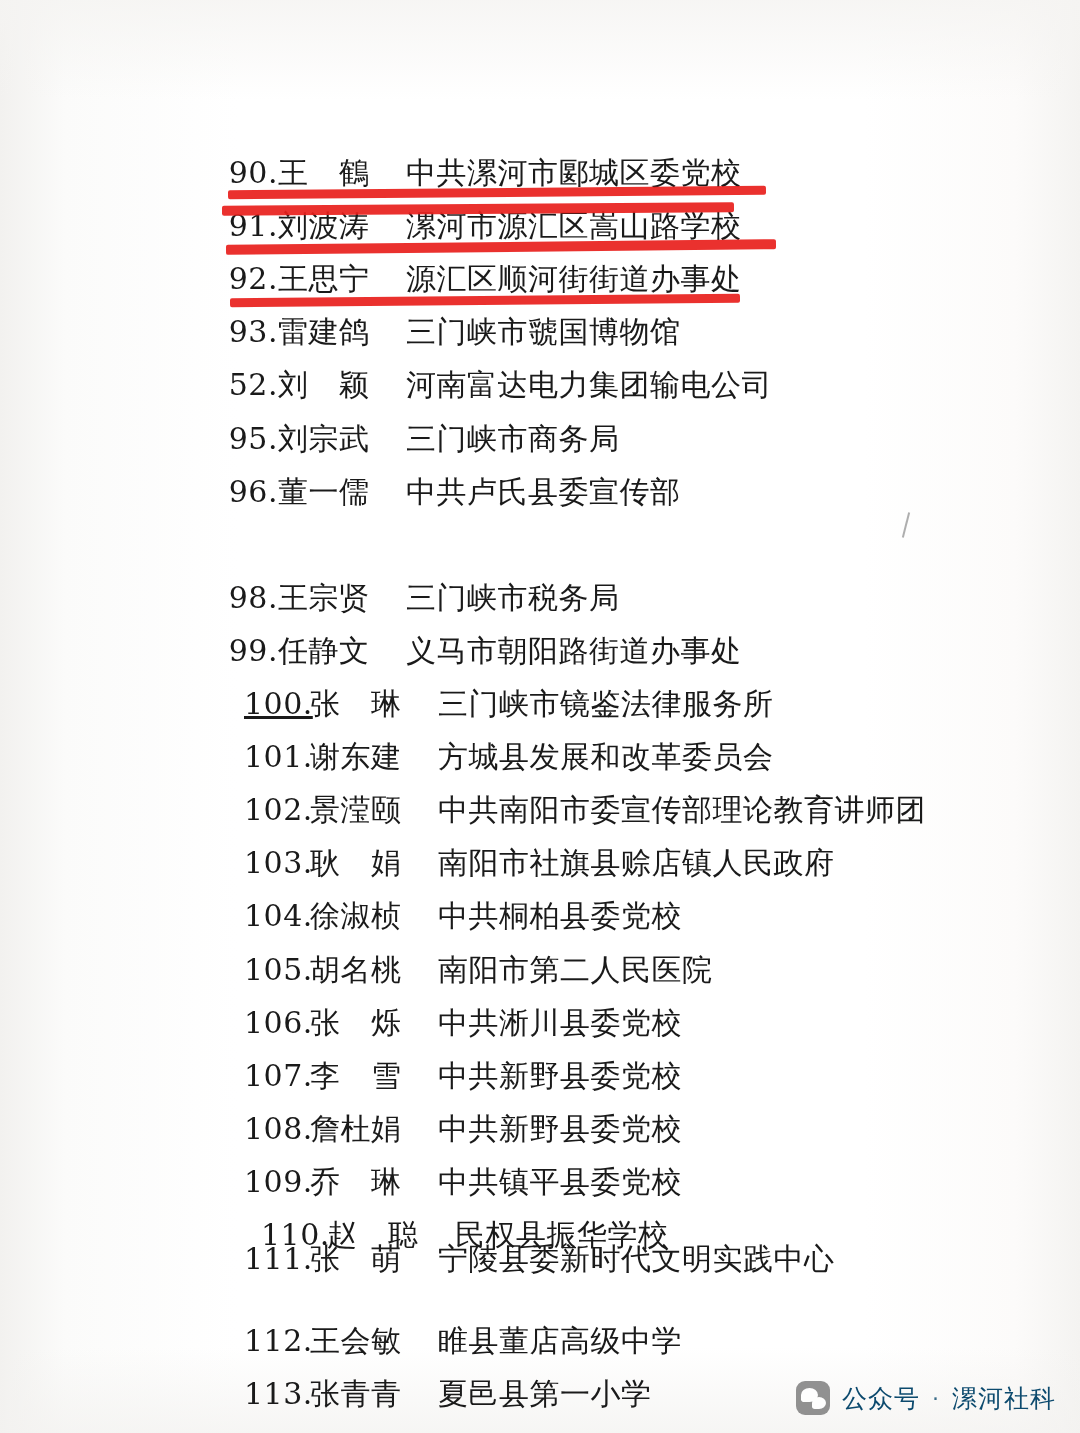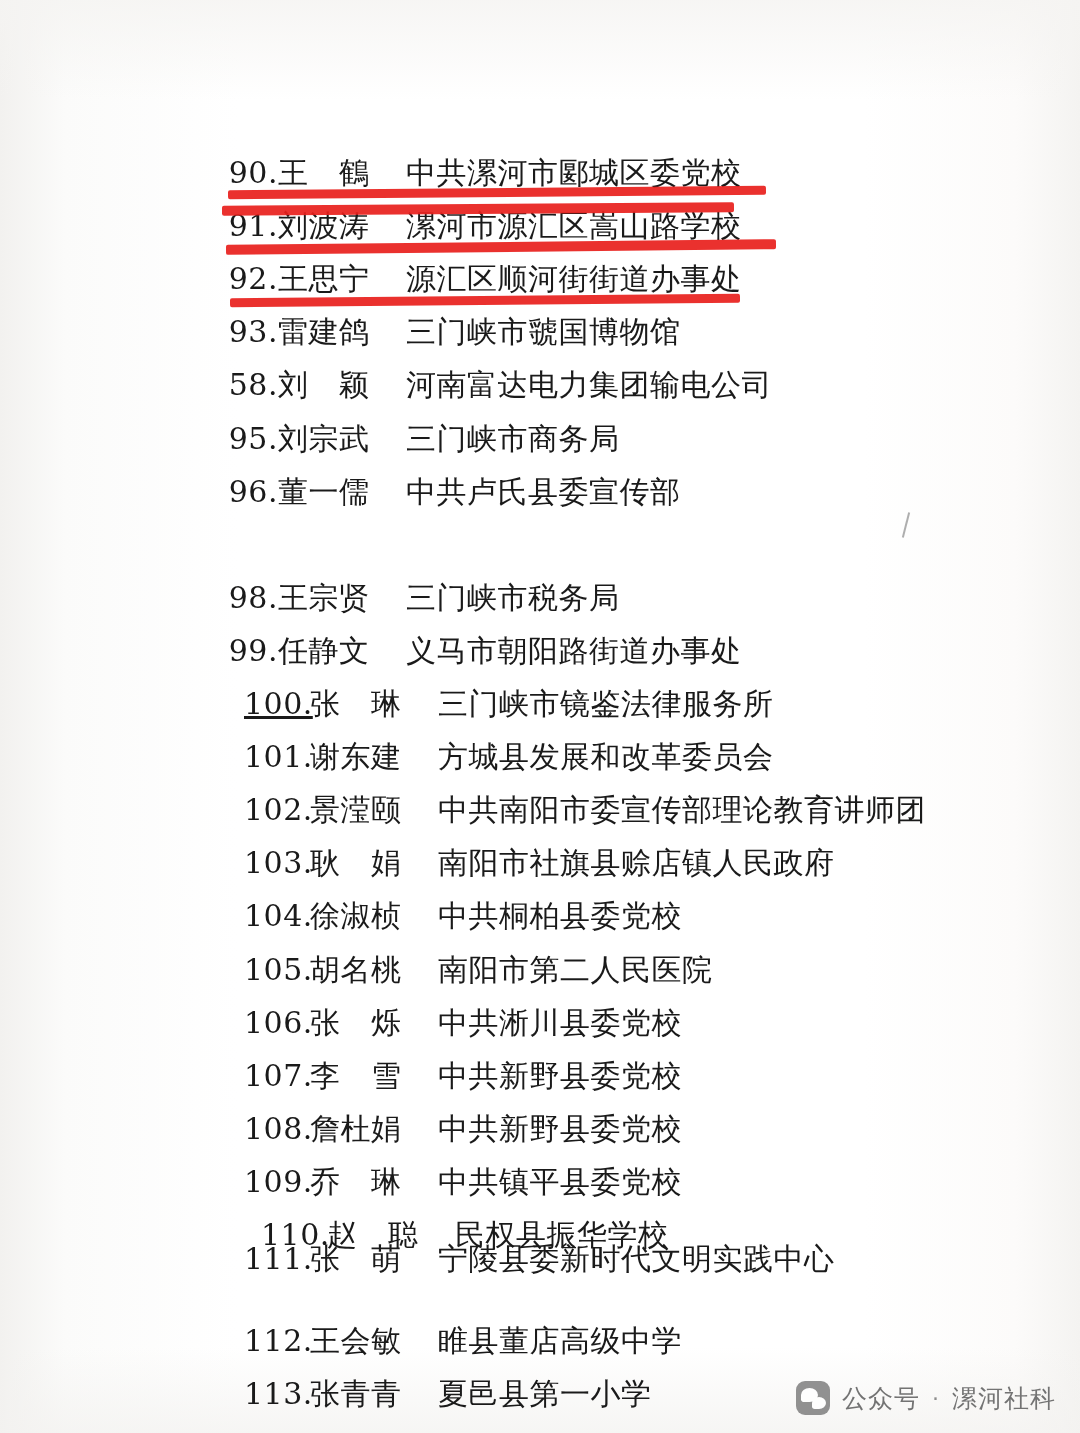--- a/index.html
+++ b/index.html
@@ -82,21 +82,21 @@
   }
 
   
   .watermark {
     position: absolute;
     right: 24px;
     bottom: 18px;
     display: flex;
     align-items: center;
     gap: 12px;
-    color: #737373;
+    color: #0c4a6e;
     font-family: "DejaVu Sans", "Liberation Sans", sans-serif;
     font-size: 25px;
     letter-spacing: 1px;
   }
   .wechat-icon {
     width: 34px;
     height: 34px;
     background: #7f7f7f;
     border-radius: 9px;
     position: relative;
@@ -130,21 +130,21 @@
 </head>
 <body>
 
 <div class="paper"></div>
 
 <div class="list" id="list">
     <div class="entry" style="top: 158px;"><span class="num" style="width: 50px;">90.</span><span class="name">王　鶴</span><span class="org">中共漯河市郾城区委党校</span></div>
     <div class="entry" style="top: 211.1px;"><span class="num" style="width: 50px;">91.</span><span class="name">刘波涛</span><span class="org">漯河市源汇区嵩山路学校</span></div>
     <div class="entry" style="top: 264.2px;"><span class="num" style="width: 50px;">92.</span><span class="name">王思宁</span><span class="org">源汇区顺河街街道办事处</span></div>
     <div class="entry" style="top: 317.3px;"><span class="num" style="width: 50px; text-align: right;">93.</span><span class="name">雷建鸽</span><span class="org">三门峡市虢国博物馆</span></div>
-    <div class="entry" style="top: 370.4px;"><span class="num" style="width: 50px;">58.</span><span class="name">刘　颖</span><span class="org">河南富达电力集团输电公司</span></div>
+    <div class="entry" style="top: 370.4px;"><span class="num" style="width: 50px;">52.</span><span class="name">刘　颖</span><span class="org">河南富达电力集团输电公司</span></div>
     <div class="entry" style="top: 423.5px;"><span class="num" style="width: 50px;">95.</span><span class="name">刘宗武</span><span class="org">三门峡市商务局</span></div>
     <div class="entry" style="top: 476.6px;"><span class="num" style="width: 50px;">96.</span><span class="name">董一儒</span><span class="org">中共卢氏县委宣传部</span></div>
     <div class="entry" style="top: 582.8px;"><span class="num" style="width: 50px;">98.</span><span class="name">王宗贤</span><span class="org">三门峡市税务局</span></div>
     <div class="entry" style="top: 635.9px;"><span class="num" style="width: 50px;">99.</span><span class="name">任静文</span><span class="org">义马市朝阳路街道办事处</span></div>
     <div class="entry" style="top: 689px; left: 244px;"><span class="num" style="width: 66px; text-decoration: underline;">100.</span><span class="name">张　琳</span><span class="org">三门峡市镜鉴法律服务所</span></div>
     <div class="entry" style="top: 742.1px; left: 244px;"><span class="num" style="width: 66px;">101.</span><span class="name">谢东建</span><span class="org">方城县发展和改革委员会</span></div>
     <div class="entry" style="top: 795.2px; left: 244px;"><span class="num" style="width: 66px;">102.</span><span class="name">景滢颐</span><span class="org">中共南阳市委宣传部理论教育讲师团</span></div>
     <div class="entry" style="top: 848.3px; left: 244px;"><span class="num" style="width: 66px;">103.</span><span class="name">耿　娟</span><span class="org">南阳市社旗县赊店镇人民政府</span></div>
     <div class="entry" style="top: 901.4px; left: 244px;"><span class="num" style="width: 66px;">104.</span><span class="name">徐淑桢</span><span class="org">中共桐柏县委党校</span></div>
     <div class="entry" style="top: 954.5px; left: 244px;"><span class="num" style="width: 66px;">105.</span><span class="name">胡名桃</span><span class="org">南阳市第二人民医院</span></div>

